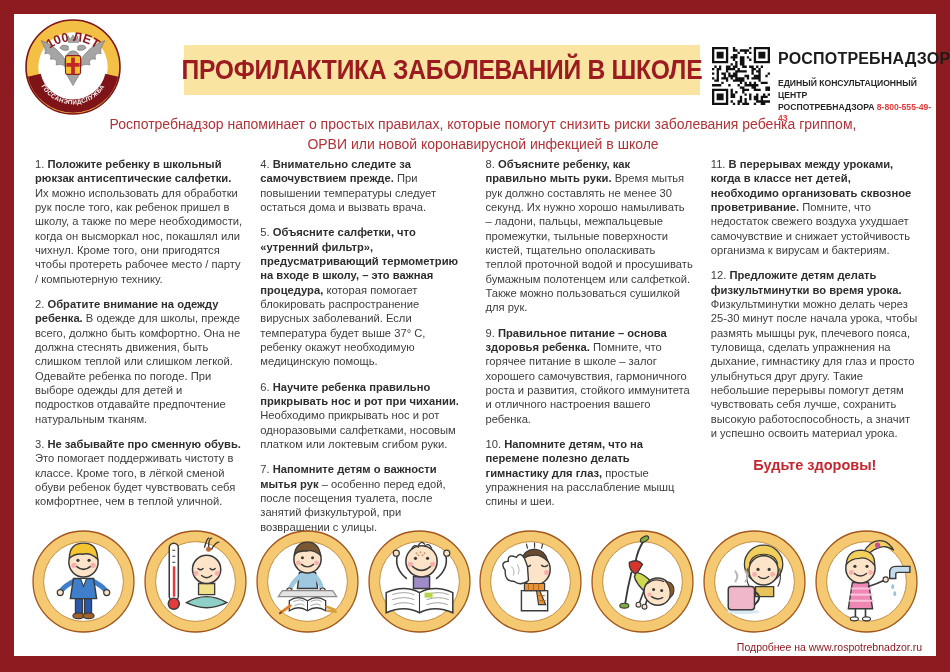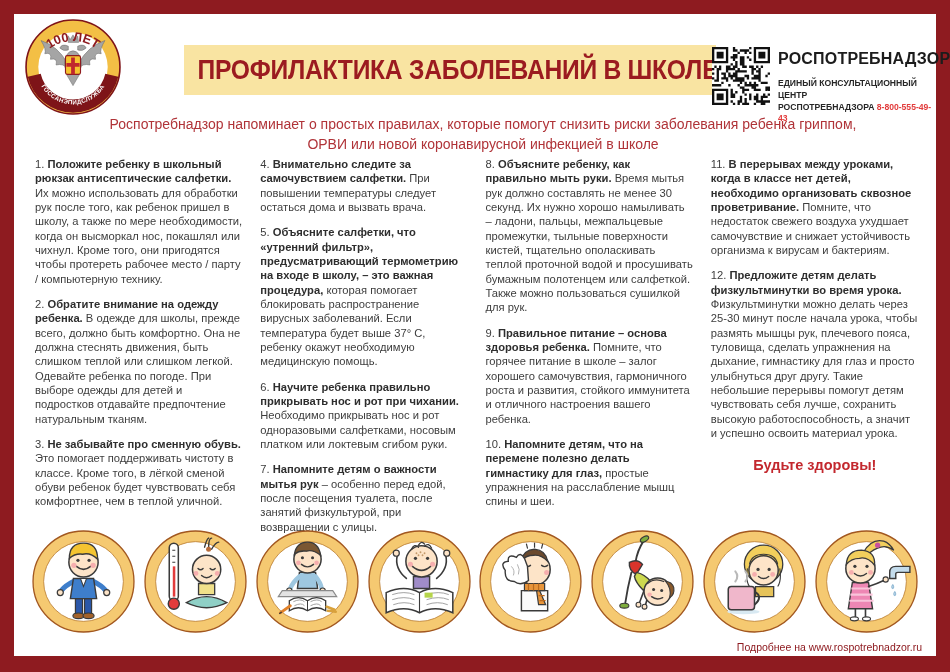--- a/index.html
+++ b/index.html
@@ -3,21 +3,21 @@
 <meta charset="utf-8">
 <style>
   html,body{margin:0;padding:0;background:#555;}
   .page{position:relative;width:950px;height:672px;background:#8e1b20;
         font-family:"Liberation Sans",sans-serif;overflow:hidden;margin:0 auto;}
   .panel{position:absolute;left:14px;top:14px;width:922px;height:642px;background:#ffffff;}
 
   
   .logo{position:absolute;left:10px;top:4px;width:98px;height:98px;}
   .band{position:absolute;left:170px;top:31px;width:516px;height:50px;background:#f9e4a2;
-        display:flex;align-items:center;justify-content:center;padding-left:16px;}
+        display:flex;align-items:center;justify-content:center;}
   .band-title{font-size:28px;font-weight:bold;color:#9b1b20;white-space:nowrap;
         transform:scaleX(.88);letter-spacing:-.3px;}
   .qr{position:absolute;left:698px;top:33px;width:58px;height:58px;}
   .agency{position:absolute;left:764px;top:36px;width:158px;line-height:1.15;}
   .agency-name{font-size:16px;font-weight:bold;color:#1c1c1c;letter-spacing:.2px;}
   .agency-sub{font-size:8.6px;font-weight:bold;color:#262626;margin-top:10px;line-height:1.35;}
   .phone{color:#e23b3b;}
 
   
   .subtitle{position:absolute;top:101px;left:0;right:0;text-align:center;color:#b03338;
@@ -101,21 +101,21 @@
       <div>Роспотребнадзор напоминает о простых правилах, которые помогут снизить риски заболевания ребенка гриппом, ОРВИ или новой коронавирусной инфекцией в школе</div>
     </div>
 
     <div class="cols">
       <div class="col">
         <p class="tip"><span>1.</span> <b>Положите ребенку в школьный рюкзак антисептические салфетки.</b> <span>Их можно использовать для обработки рук после того, как ребенок пришел в школу, а также по мере необходимости, когда он высморкал нос, покашлял или чихнул. Кроме того, они пригодятся чтобы протереть рабочее место / парту / компьютерную технику.</span></p>
         <p class="tip"><span>2.</span> <b>Обратите внимание на одежду ребенка.</b> <span>В одежде для школы, прежде всего, должно быть комфортно. Она не должна стеснять движения, быть слишком теплой или слишком легкой. Одевайте ребенка по погоде. При выборе одежды для детей и подростков отдавайте предпочтение натуральным тканям.</span></p>
         <p class="tip"><span>3.</span> <b>Не забывайте про сменную обувь.</b> <span>Это помогает поддерживать чистоту в классе. Кроме того, в лёгкой сменой обуви ребенок будет чувствовать себя комфортнее, чем в теплой уличной.</span></p>
       </div>
       <div class="col">
-        <p class="tip"><span>4.</span> <b>Внимательно следите за самочувствием салфетки.</b> <span>При повышении температуры следует остаться дома и вызвать врача.</span></p>
+        <p class="tip"><span>4.</span> <b>Внимательно следите за самочувствием прежде.</b> <span>При повышении температуры следует остаться дома и вызвать врача.</span></p>
         <p class="tip"><span>5.</span> <b>Объясните салфетки, что «утренний фильтр», предусматривающий термометрию на входе в школу, – это важная процедура,</b> <span>которая помогает блокировать распространение вирусных заболеваний. Если температура будет выше 37° С, ребенку окажут необходимую медицинскую помощь.</span></p>
         <p class="tip"><span>6.</span> <b>Научите ребенка правильно прикрывать нос и рот при чихании.</b> <span>Необходимо прикрывать нос и рот одноразовыми салфетками, носовым платком или локтевым сгибом руки.</span></p>
         <p class="tip"><span>7.</span> <b>Напомните детям о важности мытья рук</b> <span>– особенно перед едой, после посещения туалета, после занятий физкультурой, при возвращении с улицы.</span></p>
       </div>
       <div class="col">
         <p class="tip"><span>8.</span> <b>Объясните ребенку, как правильно мыть руки.</b> <span>Время мытья рук должно составлять не менее 30 секунд. Их нужно хорошо намыливать – ладони, пальцы, межпальцевые промежутки, тыльные поверхности кистей, тщательно ополаскивать теплой проточной водой и просушивать бумажным полотенцем или салфеткой. Также можно пользоваться сушилкой для рук.</span></p>
         <p class="tip"><span>9.</span> <b>Правильное питание – основа здоровья ребенка.</b> <span>Помните, что горячее питание в школе – залог хорошего самочувствия, гармоничного роста и развития, стойкого иммунитета и отличного настроения вашего ребенка.</span></p>
         <p class="tip"><span>10.</span> <b>Напомните детям, что на перемене полезно делать гимнастику для глаз,</b> <span>простые упражнения на расслабление мышц спины и шеи.</span></p>
       </div>
       <div class="col">

